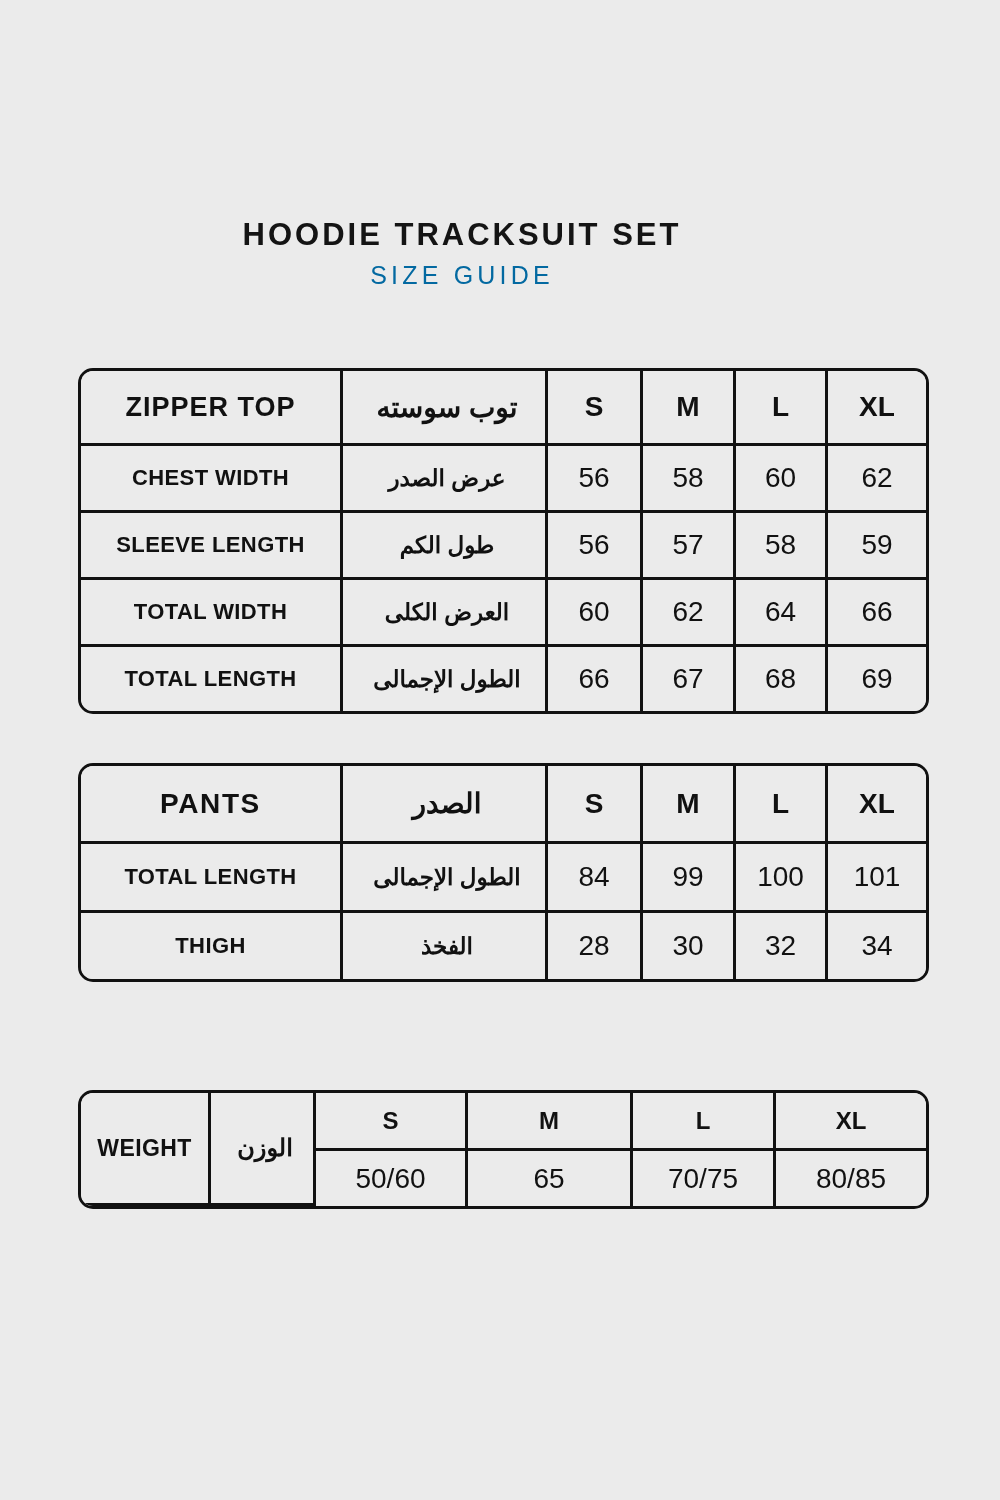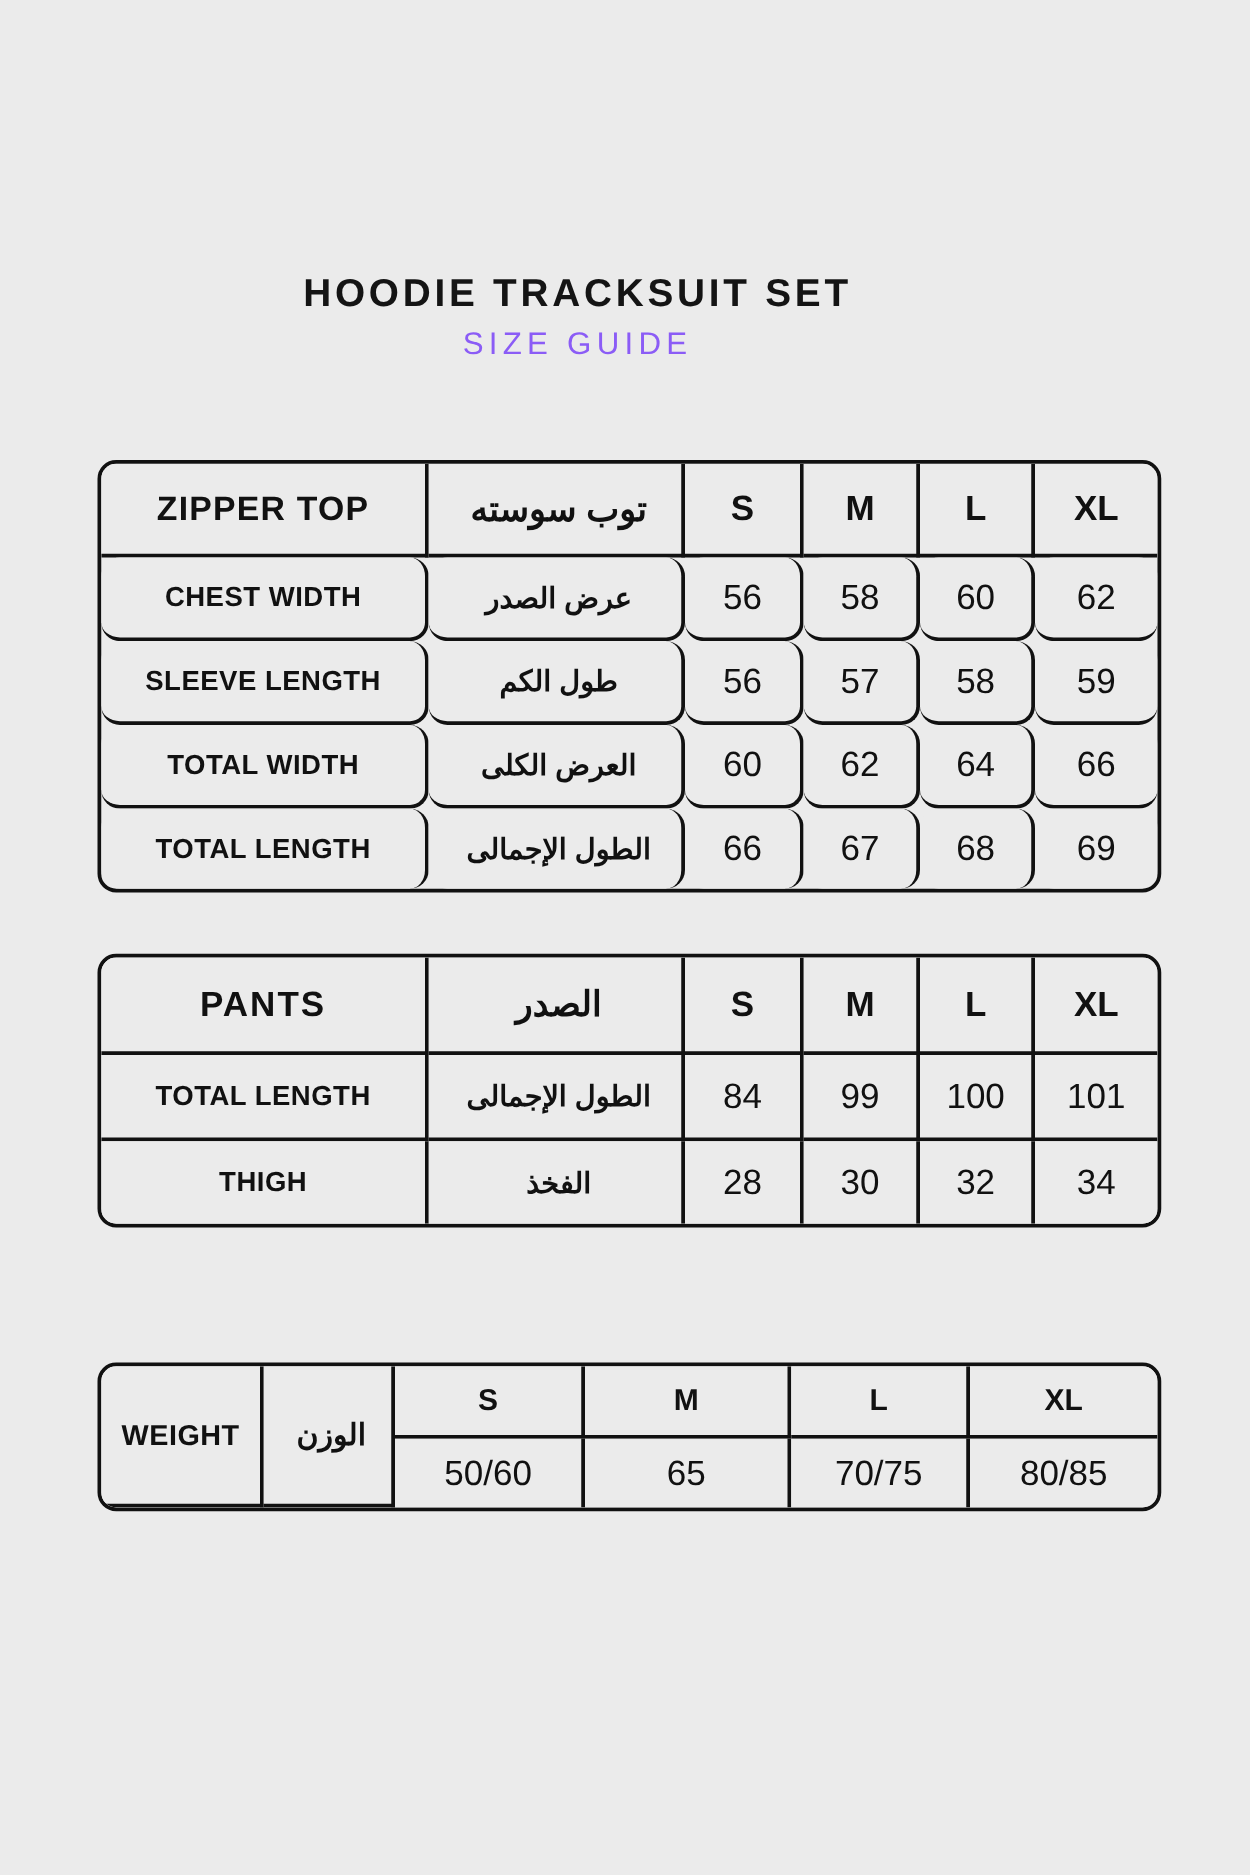--- a/index.html
+++ b/index.html
@@ -29,21 +29,21 @@
     font-weight: bold;
     letter-spacing: 3.0px;
     color: #141414;
     line-height: 40px;
     white-space: nowrap;
   }
   .title-sub {
     font-size: 25px;
     font-weight: 400;
     letter-spacing: 4.2px;
-    color: #8b5cf6;
+    color: #0369a1;
     line-height: 34px;
     margin-top: 3px;
     white-space: nowrap;
   }
 
   
   .size-table {
     position: absolute;
     left: 78px;
     width: 845px;
@@ -98,21 +98,21 @@
     direction: rtl;
   }
   .val {
     font-size: 28px;
     font-weight: 400;
   }
 
   
   #table-zipper { top: 368px; }
   #table-zipper tr.header-row td { height: 72px; }
-  #table-zipper tr.data-row td { height: 64px; border-radius: 15px; }
+  #table-zipper tr.data-row td { height: 64px; }
 
   
   #table-pants { top: 763px; }
   #table-pants tr.header-row td { height: 75px; }
   #table-pants tr.data-row td { height: 66px; }
   #table-pants .hdr-en { font-size: 28px; letter-spacing: 1.6px; }
 
   
   #table-weight { top: 1090px; }
   #table-weight td { height: 55px; }

